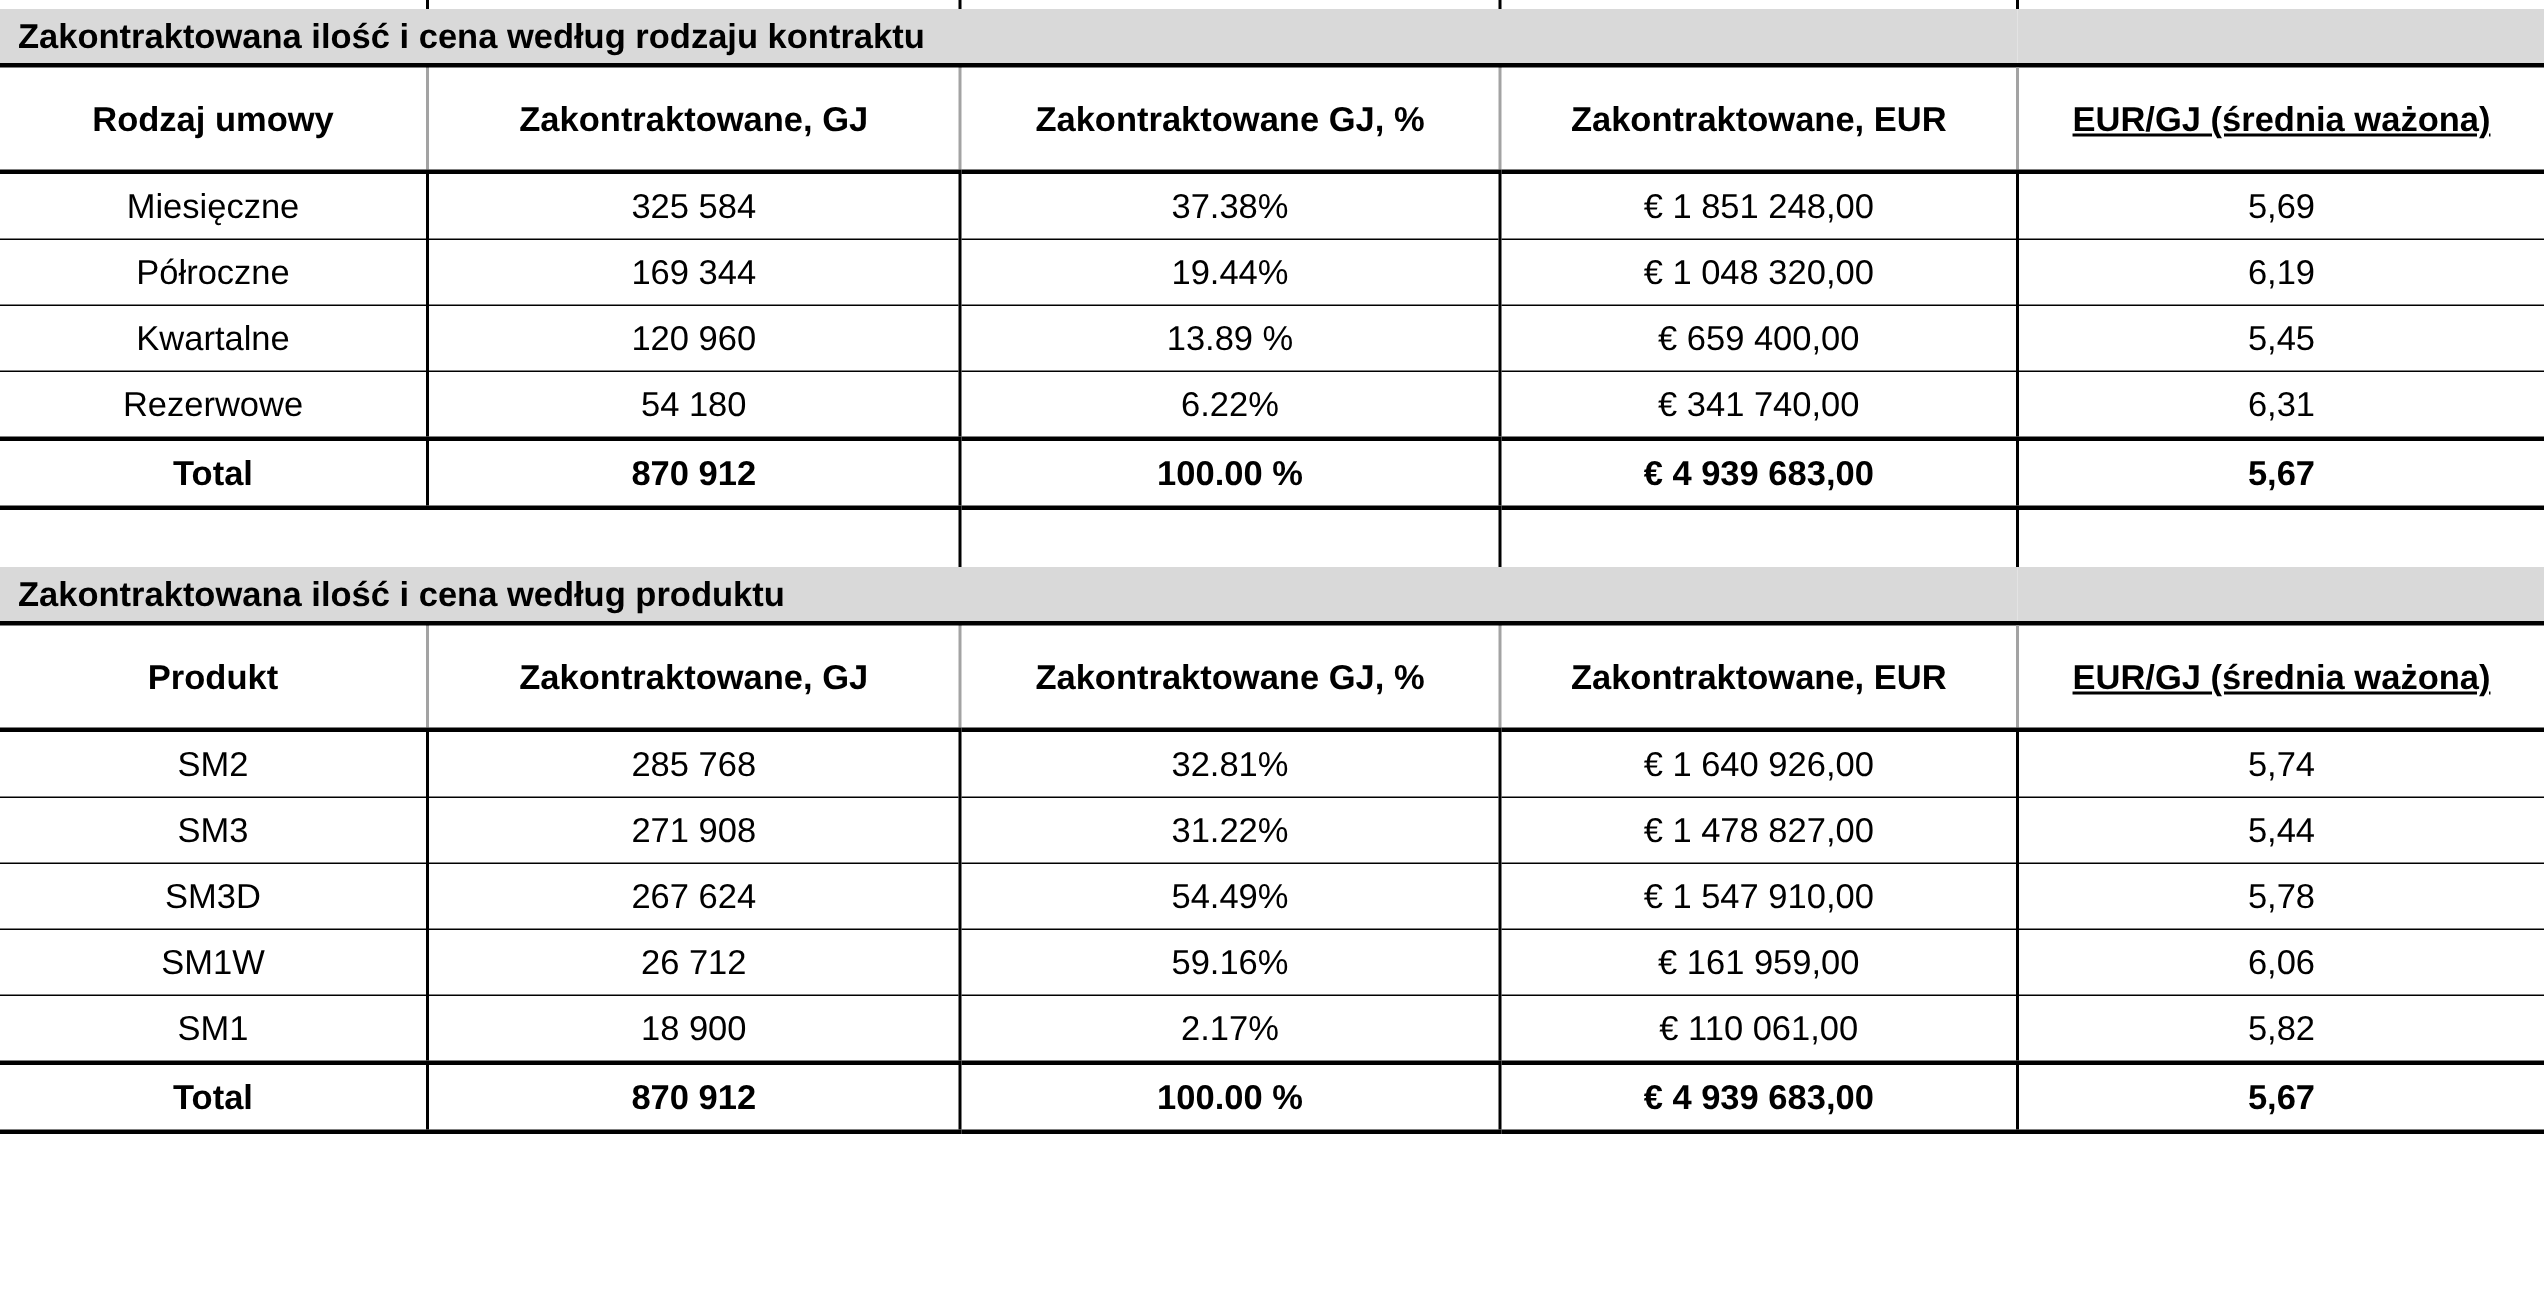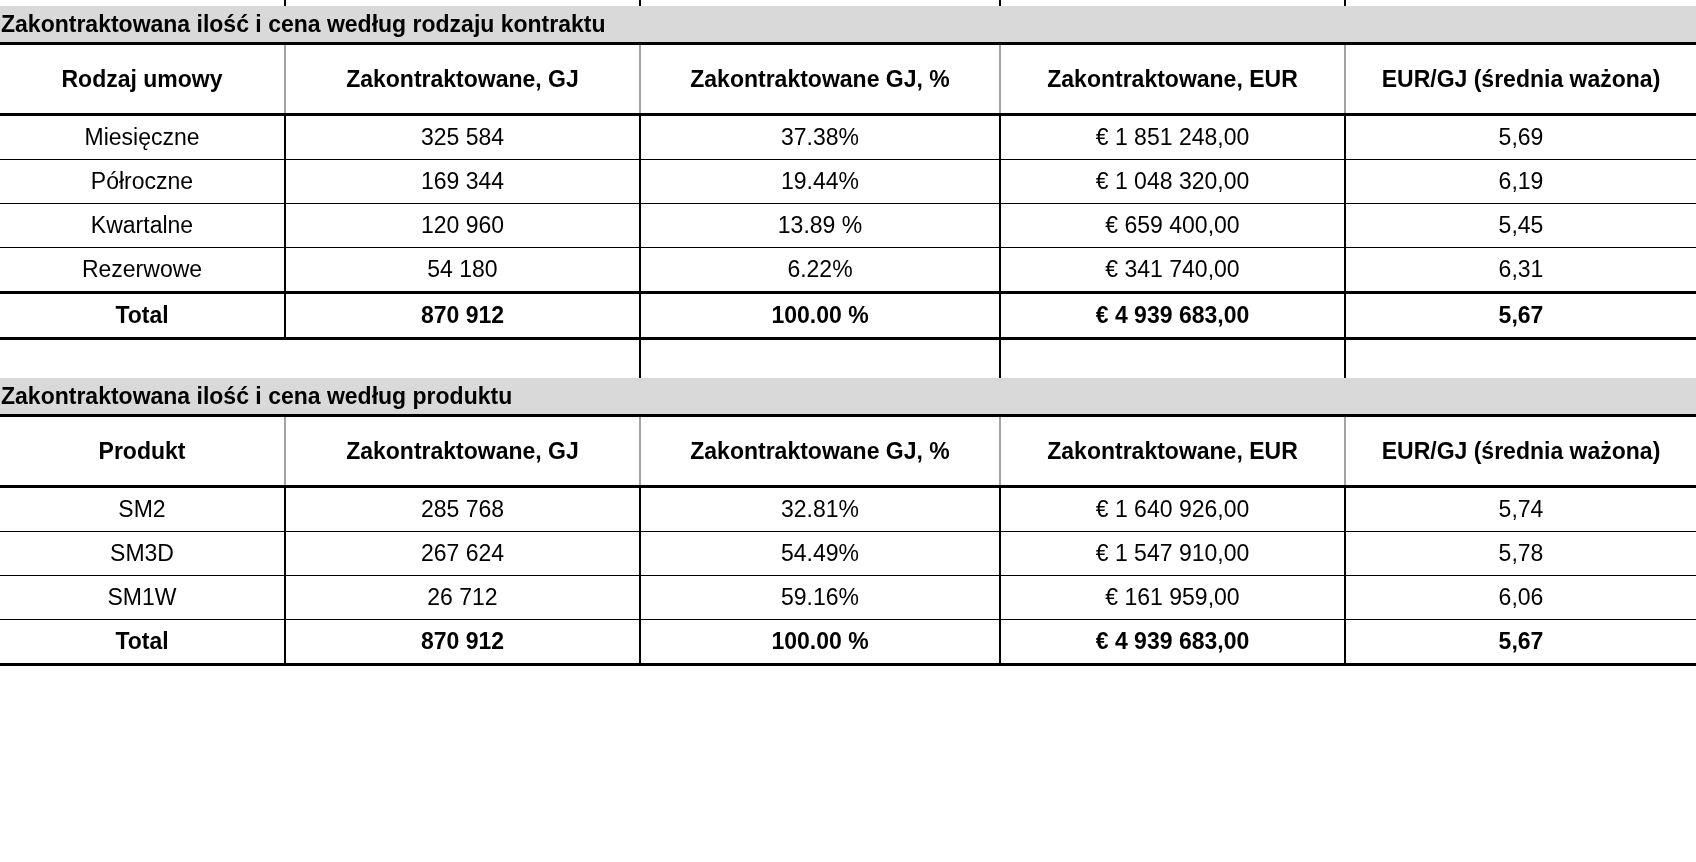--- a/index.html
+++ b/index.html
@@ -38,37 +38,37 @@
     border: 0;
   }
 
   
   .banner td {
     background: #d9d9d9;
     text-align: left;
     font-weight: bold;
     font-size: 23px;
     height: 36px;
-    padding-left: 1px;
+    padding-left: 12px;
     border-bottom: 3px solid #000000;
   }
   .banner td.plain {
     background: #d9d9d9;
     border-bottom: 3px solid #000000;
   }
 
   
   .hdr td {
     font-weight: bold;
     height: 68px;
     border-bottom: 3px solid #000000;
     border-right: 2px solid #a3a3a3;
     padding: 0 6px;
   }
-  .hdr td.last { border-right: 0; }
+  .hdr td.last { border-right: 0; text-decoration: underline; }
 
   
   .data td {
     height: 43px;
     border-bottom: 1px solid #000000;
     border-right: 2px solid #000000;
     padding: 0 6px;
   }
   .data td.last { border-right: 0; }
 
@@ -193,32 +193,46 @@
         <td class="last">EUR/GJ (średnia ważona)</td>
       </tr>
       <tr class="data">
         <td>SM2</td>
         <td>285 768</td>
         <td>32.81%</td>
         <td>€ 1 640 926,00</td>
         <td class="last">5,74</td>
       </tr>
       <tr class="data">
+        <td>SM3</td>
+        <td>271 908</td>
+        <td>31.22%</td>
+        <td>€ 1 478 827,00</td>
+        <td class="last">5,44</td>
+      </tr>
+      <tr class="data">
         <td>SM3D</td>
         <td>267 624</td>
         <td>54.49%</td>
         <td>€ 1 547 910,00</td>
         <td class="last">5,78</td>
       </tr>
       <tr class="data">
         <td>SM1W</td>
         <td>26 712</td>
         <td>59.16%</td>
         <td>€ 161 959,00</td>
         <td class="last">6,06</td>
+      </tr>
+      <tr class="data thickbottom">
+        <td>SM1</td>
+        <td>18 900</td>
+        <td>2.17%</td>
+        <td>€ 110 061,00</td>
+        <td class="last">5,82</td>
       </tr>
       <tr class="total">
         <td>Total</td>
         <td>870 912</td>
         <td>100.00 %</td>
         <td>€ 4 939 683,00</td>
         <td class="last">5,67</td>
       </tr>
     </tbody>
   </table>

